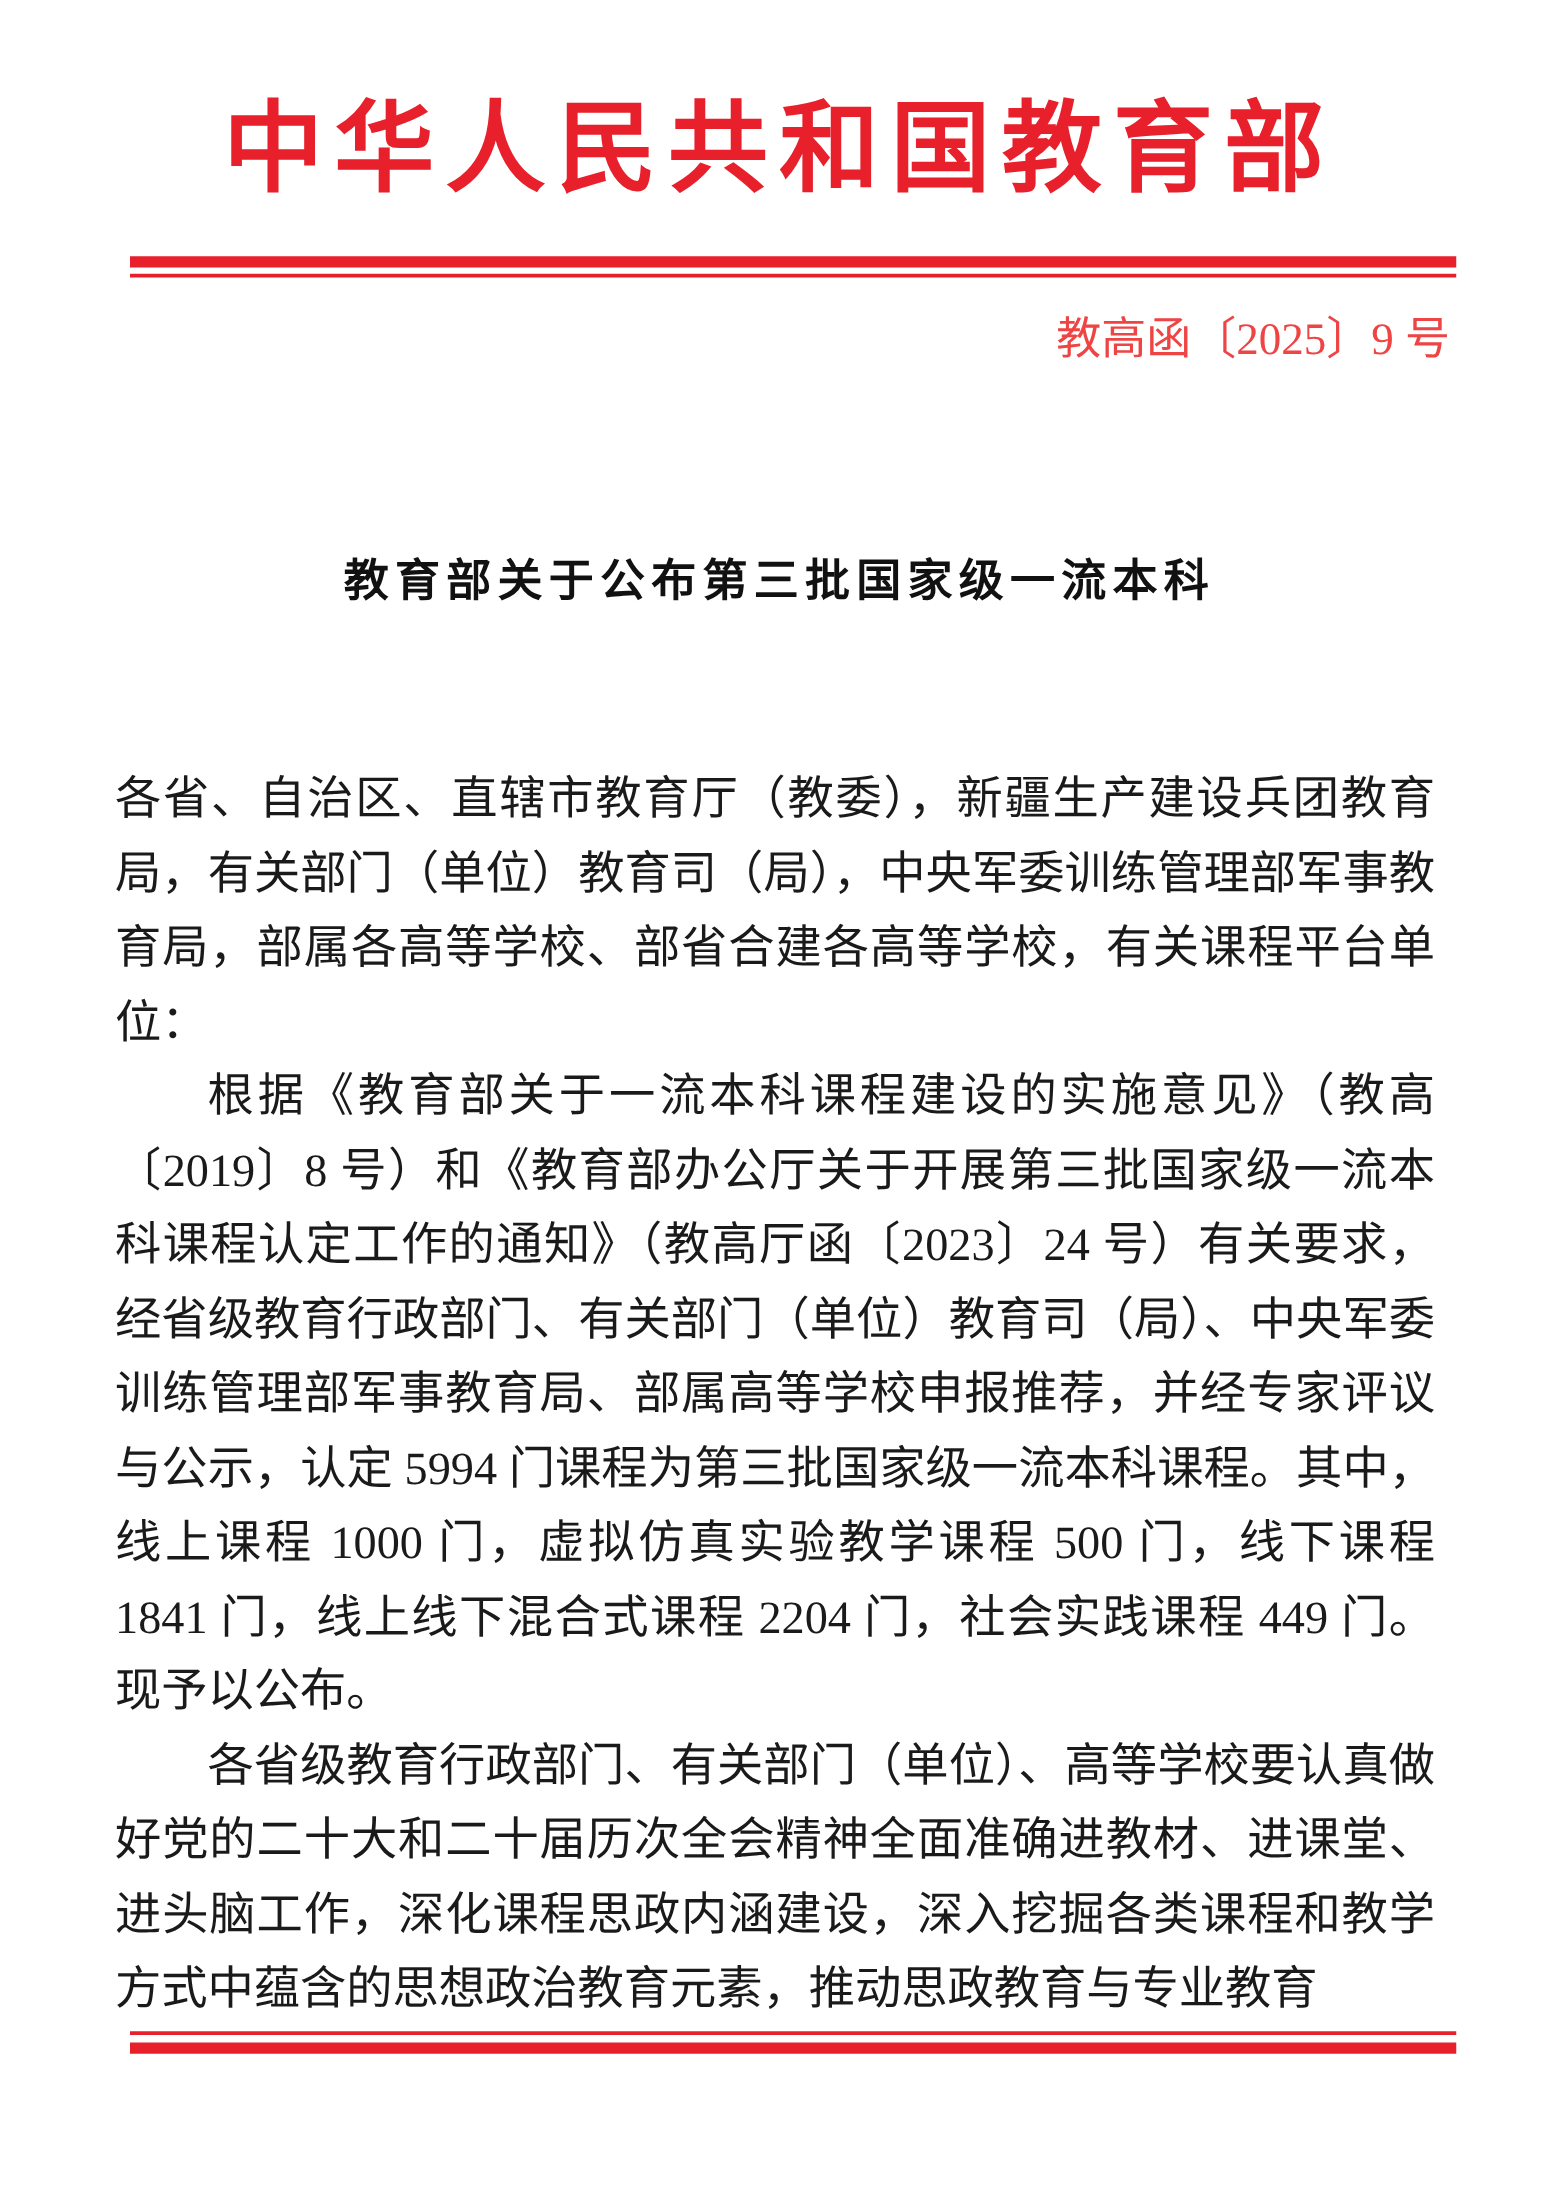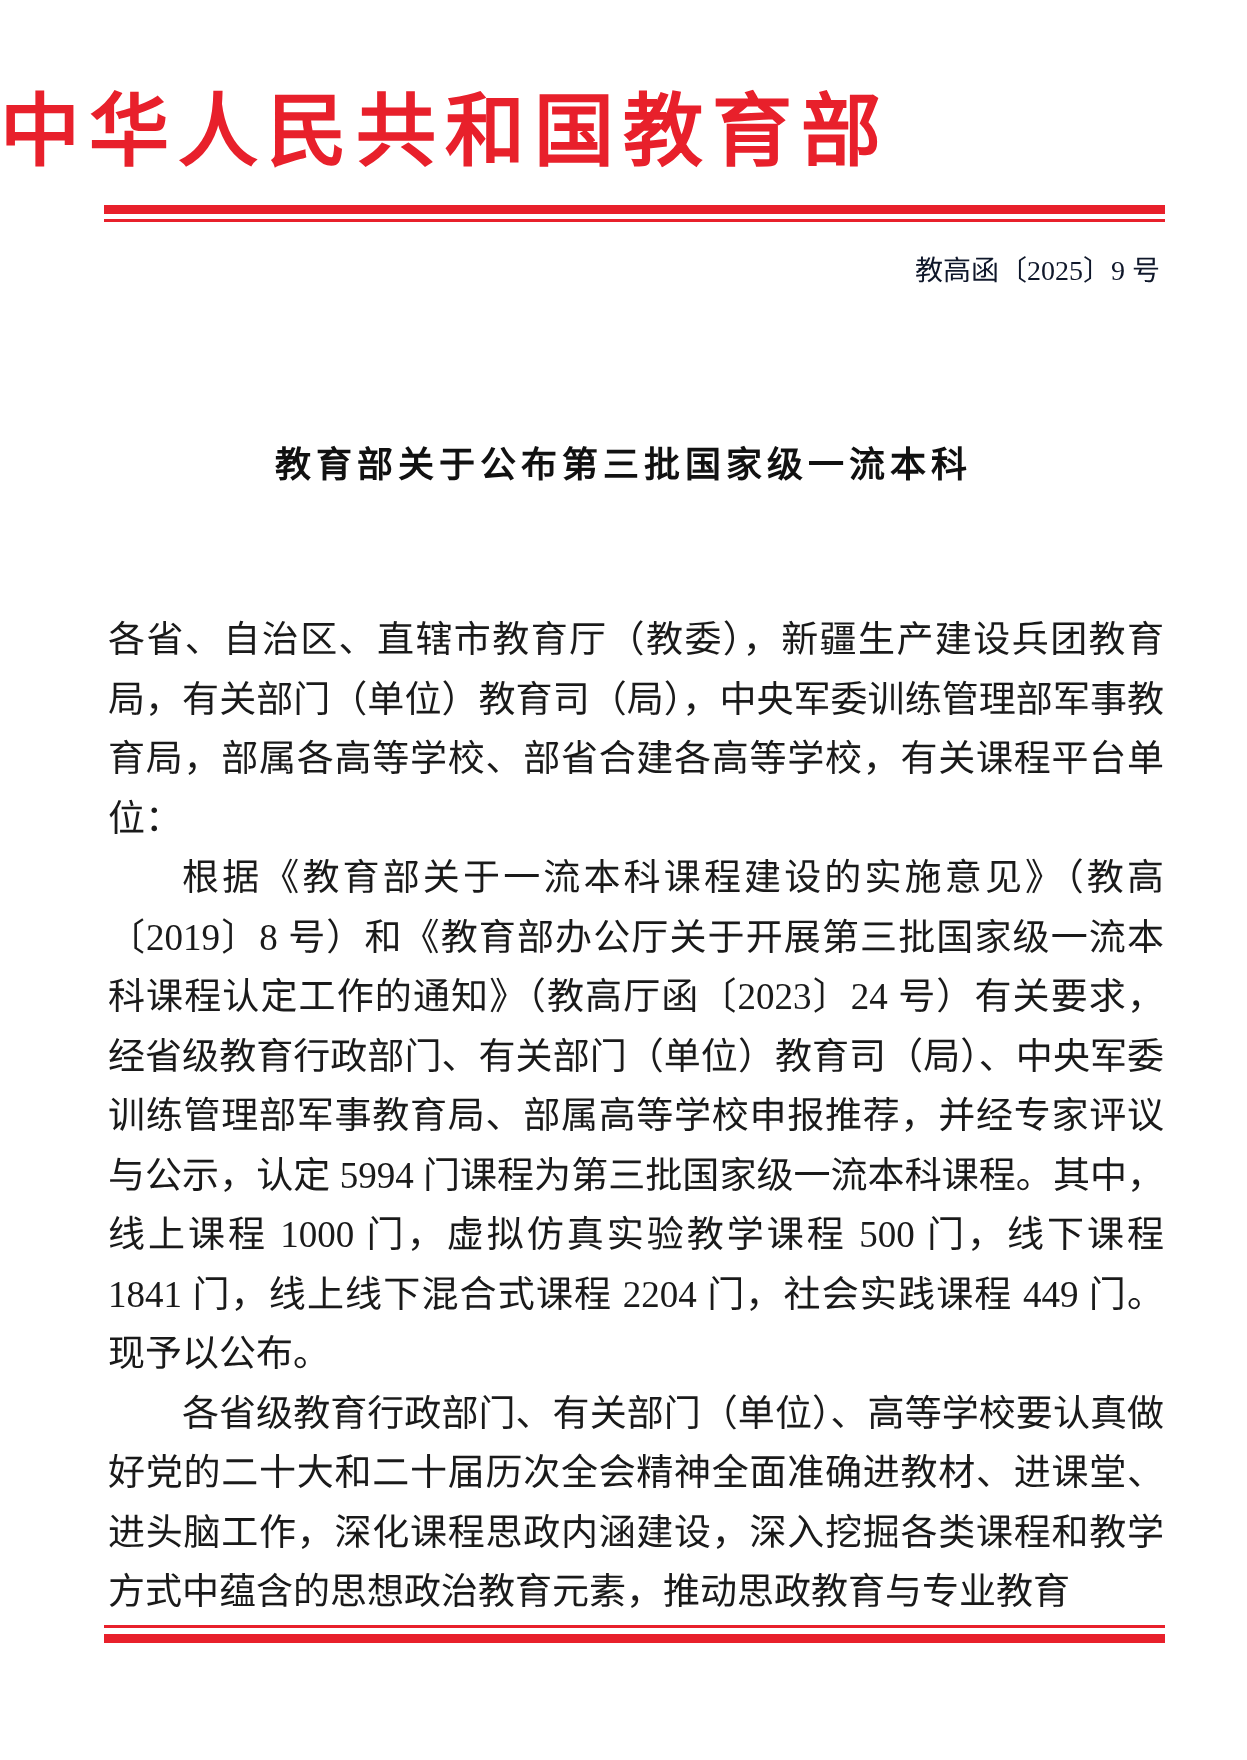--- a/index.html
+++ b/index.html
@@ -12,24 +12,24 @@
     width: 1247px;
     height: 1760px;
     background: #ffffff;
     overflow: hidden;
     font-family: "Liberation Serif", "DejaVu Serif", serif;
     color: #1a1a1a;
   }
   
   .agency-name {
     position: absolute;
-    top: 84px;
+    top: 72px;
     left: 0;
     width: 100%;
-    text-align: left;
+    text-align: center;
     font-size: 80px;
     line-height: 96px;
     font-weight: bold;
     letter-spacing: 9px;
     color: var(--accent-red);
     white-space: nowrap;
   }
   
   .rules {
     position: absolute;
@@ -41,23 +41,23 @@
   .rule { width: 100%; }
   .rule-thick { height: 9px; background: var(--accent-red); }
   .rule-thin  { height: 3px; background: var(--accent-red); }
   .rules-header .rule-thin { margin-top: 5px; }
   .rules-footer .rule-thick { margin-top: 6px; }
   
   .doc-number {
     position: absolute;
     top: 250px;
     right: 87px;
-    font-size: 28px;
+    font-size: 36px;
     line-height: 42px;
-    color: #0f172a;
+    color: #ef4444;
     white-space: nowrap;
   }
   
   .doc-title {
     position: absolute;
     top: 433px;
     left: 0;
     width: 100%;
     margin: 0;
     text-align: center;
@@ -65,21 +65,21 @@
     line-height: 64px;
     font-weight: bold;
     letter-spacing: 5px;
     color: #111111;
   }
   .doc-title .title-line { display: block; }
   
   .body-text {
     position: absolute;
     top: 610px;
-    left: 108px;
+    left: 92px;
     width: 1056px;
     font-size: 37px;
     line-height: 59.5px;
     text-align: justify;
     text-justify: inter-ideograph;
     color: #1a1a1a;
   }
   .body-text p {
     margin: 0;
     padding: 0;

